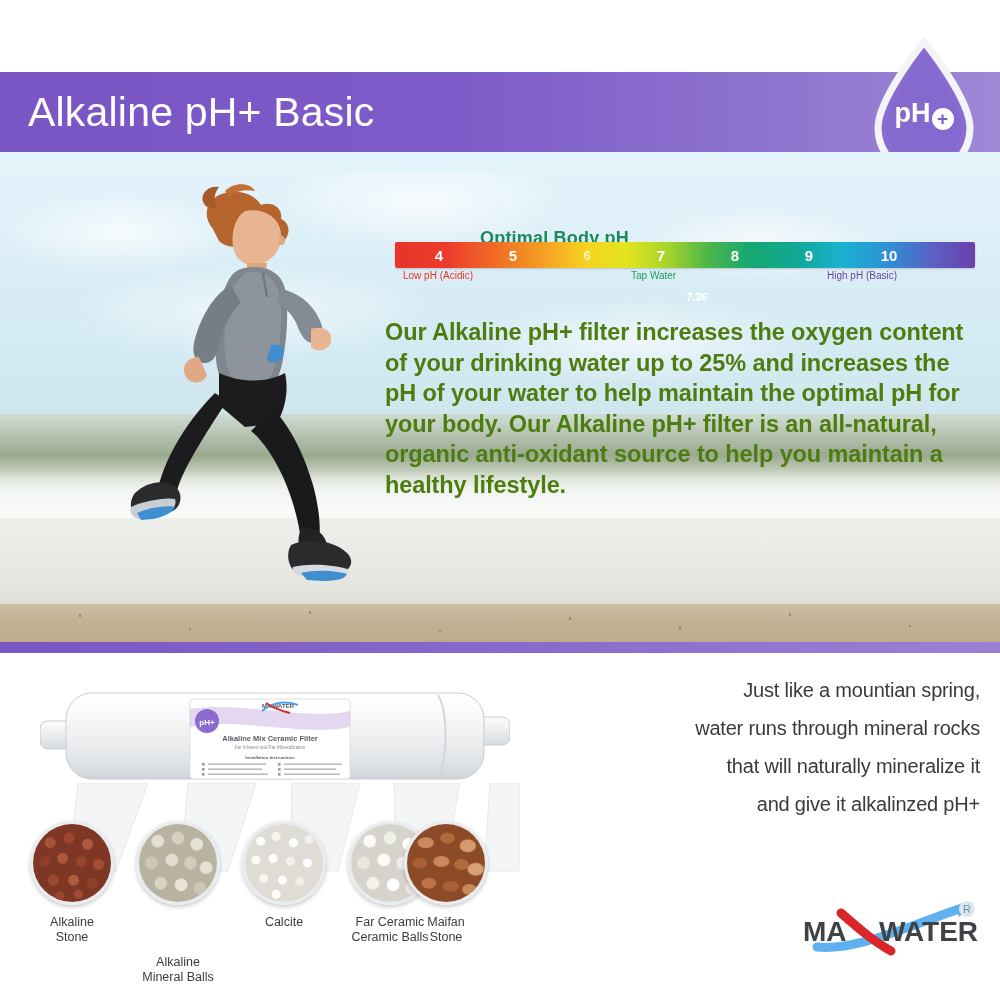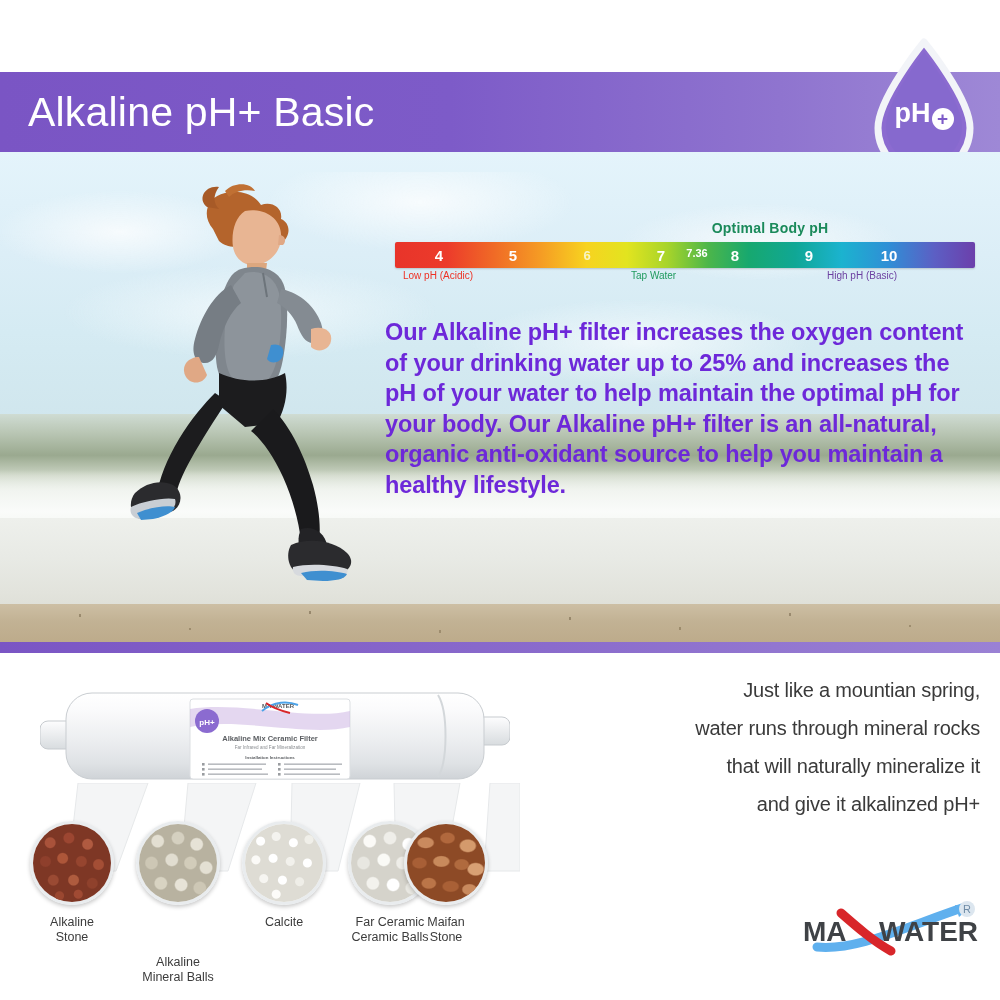--- a/index.html
+++ b/index.html
@@ -51,43 +51,43 @@
       radial-gradient(circle 1.5px at 57% 38%,#6c5c42 99%,transparent),
       radial-gradient(circle 1.5px at 68% 64%,#7a6949 99%,transparent),
       radial-gradient(circle 1.5px at 79% 28%,#6e5e44 99%,transparent),
       radial-gradient(circle 1.5px at 91% 58%,#7c6b4d 99%,transparent);}
 
   
   .runner{position:absolute;left:95px;top:25px;width:300px;height:430px;}
 
   
   .ph-block{position:absolute;left:395px;top:68px;width:580px;}
-  .ph-optimal{position:absolute;left:0;top:0;width:580px;text-align:center;
-    font-size:14px;font-weight:700;color:#1a8a5a;letter-spacing:.2px;}
+  .ph-optimal{position:absolute;left:0;top:8px;width:580px;text-align:left;
+    font-size:18px;font-weight:700;color:#1a8a5a;letter-spacing:.2px;}
   .ph-optimal span{position:relative;left:85px;}
   .ph-bar{position:absolute;left:0;top:22px;width:580px;height:26px;border-radius:2px;
     background:linear-gradient(90deg,
       #e8342a 0%, #ec3b2b 9%, #f06a26 17%, #f59b24 25%,
       #f7d320 33%, #e2e41f 40%, #a7d42a 47%, #4cb64a 54%,
       #17a86f 61%, #10a795 69%, #1bb3cf 77%, #2f8fd6 85%,
       #5c5fc4 93%, #6c3fab 100%);
     box-shadow:0 1px 2px rgba(0,0,0,.18);}
   .ph-num{position:absolute;top:22px;height:26px;line-height:28px;font-size:15px;
     font-weight:700;color:#ffffff;text-align:center;width:34px;}
   .ph-num.ylw{color:#f7f4c6;}
-  .ph-num.tiny{font-size:11px;color:#ffffff;font-weight:700;line-height:22px;}
+  .ph-num.tiny{font-size:11px;color:#ffffff;font-weight:700;line-height:22px;margin-top:44px;}
   .ph-caps{position:absolute;left:0;top:50px;width:580px;height:20px;}
   .ph-cap{position:absolute;top:0;font-size:10px;font-weight:400;white-space:nowrap;}
   .cap-low{left:8px;color:#ee3124;}
   .cap-tap{left:236px;color:#1f9a5e;}
   .cap-high{left:432px;color:#6b3fa0;}
 
   
   .hero-para{position:absolute;left:385px;top:165px;width:600px;font-size:23.5px;
-    line-height:30.5px;font-weight:700;color:#6d28d9;letter-spacing:-.1px;}
+    line-height:30.5px;font-weight:700;color:#4d7c0f;letter-spacing:-.1px;}
 
   
   .divider{position:absolute;left:0;top:642px;width:1000px;height:11px;
     background:linear-gradient(90deg,#7a55c4 0%,#8a6bcc 55%,#9a81d4 100%);}
 
   
   .bottom{position:absolute;left:0;top:653px;width:1000px;height:347px;background:#ffffff;}
 
   
   .filter{position:absolute;left:40px;top:28px;width:470px;height:115px;}

